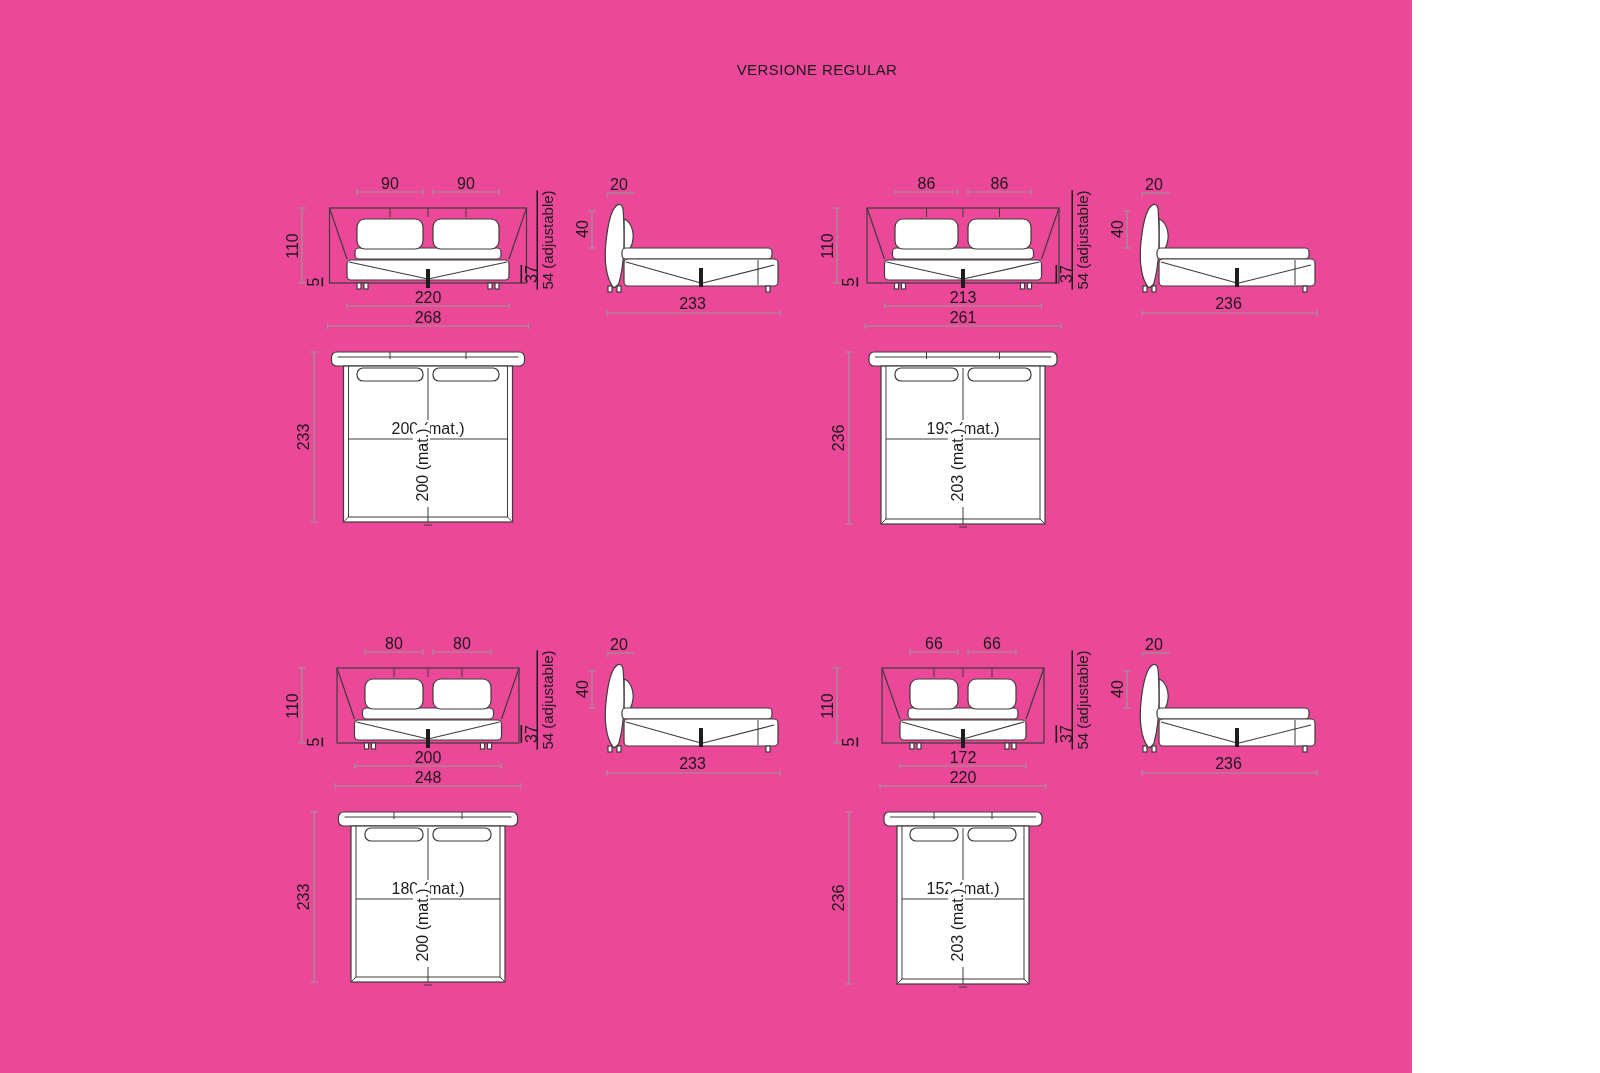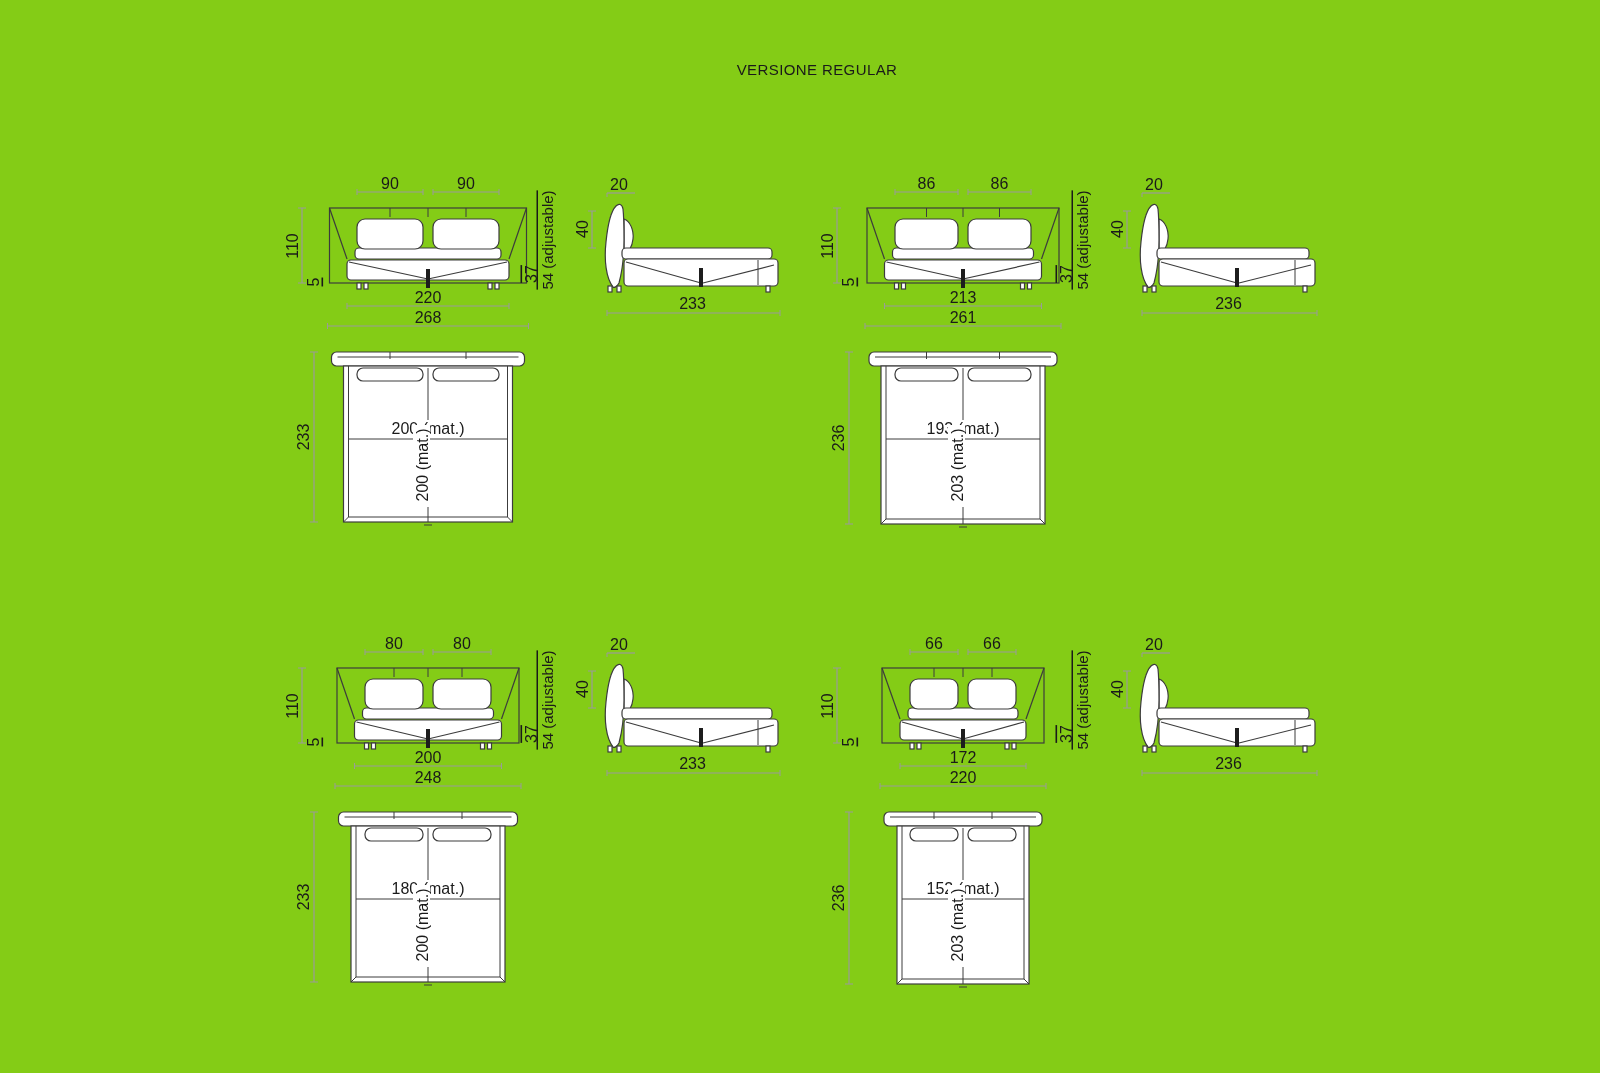--- a/index.html
+++ b/index.html
@@ -1,17 +1,17 @@
 <!DOCTYPE html>
 <html><head>
 <meta charset="utf-8">
 <style>
   html,body{margin:0;padding:0;background:#fff;}
   body{font-family:"Liberation Sans", sans-serif;}
-  #canvas{position:relative;width:1600px;height:1073px;background:#84cc16;overflow:hidden;}
+  #canvas{position:relative;width:1412px;height:1073px;background:#ec4899;overflow:hidden;}
   .title{position:absolute;left:0;top:61px;width:1634px;text-align:center;
          font-size:15px;letter-spacing:.4px;color:#1a1a1a;}
   .unit{position:absolute;width:520px;height:400px;}
   .u0{left:272px;top:156px;}
   .u1{left:807px;top:156px;}
   .u2{left:272px;top:616px;}
   .u3{left:807px;top:616px;}
   svg text{font-family:"Liberation Sans", sans-serif;}
 </style>
 </head>

